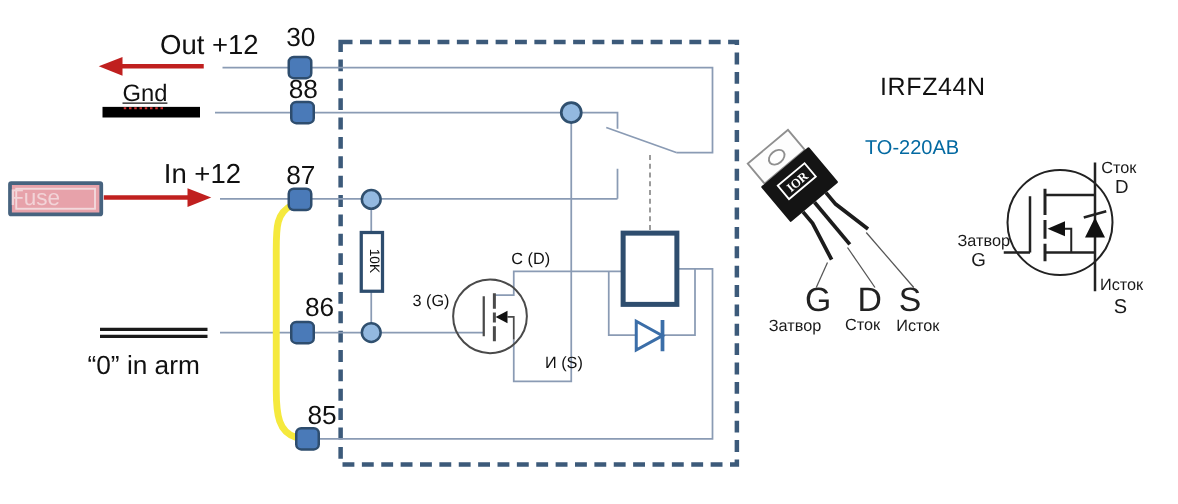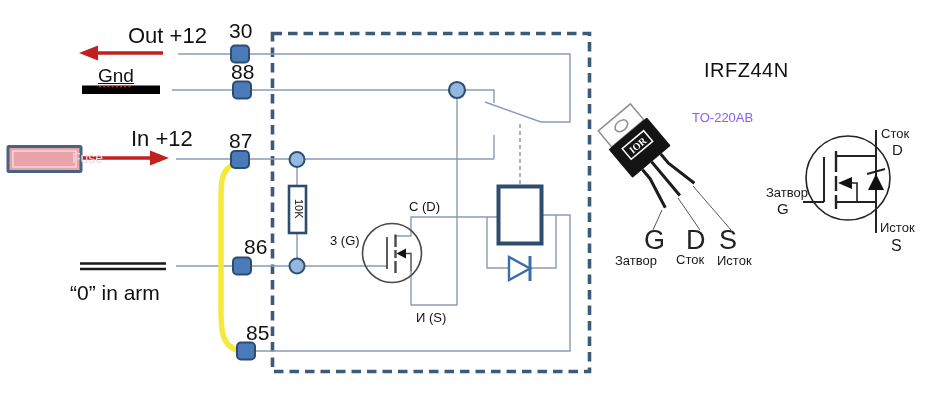--- a/index.html
+++ b/index.html
@@ -11,22 +11,22 @@
   .t{position:absolute;white-space:nowrap;color:#111;line-height:1.05;}
   .big{font-size:21px;}
   .sig{font-size:22px;margin-left:41px;}
   .small{font-size:13px;}
   .tiny{font-size:11px;}
   .pin{font-size:27px;color:#222;}
   .ru{font-size:13px;font-weight:normal;color:#1a1a1a;}
   .letter{font-size:15px;color:#1a1a1a;}
   .gnd{font-size:19px;text-decoration:underline;}
   .title{font-size:20px;letter-spacing:0.5px;}
-  .pkg{font-size:13px;color:#8b5cf6;}
-  .fuse-t{width:95px;text-align:right;font-size:14px;line-height:25px;}
+  .pkg{font-size:16px;color:#0369a1;}
+  .fuse-t{width:95px;text-align:left;font-size:18px;line-height:25px;}
   .rot90{transform:rotate(90deg);transform-origin:center center;width:26px;text-align:center;}
 </style>
 </head>
 <body>
 
 <div id="stage">
 
   <svg width="942" height="403" viewBox="0 0 942 403">
 
     <rect x="272.5" y="33.5" width="317" height="338" fill="none" stroke-width="3.6" stroke-dasharray="9.5 6" stroke="#3c5a7a"></rect>
@@ -132,21 +132,21 @@
 
   <div class="t big" style="left:229px;top:20px;">30</div>
   <div class="t big" style="left:231px;top:61px;">88</div>
   <div class="t big" style="left:229px;top:130px;">87</div>
   <div class="t big" style="left:244px;top:236px;">86</div>
   <div class="t big" style="left:246px;top:322px;">85</div>
 
   <div class="t tiny rot90" style="left:285px;top:203px;">10K</div>
   <div class="t small" style="left:330px;top:234px;">3 (G)</div>
   <div class="t small" style="left:409px;top:200px;">C (D)</div>
-  <div class="t small" style="left:416px;top:283px;margin-top:28px;">И (S)</div>
+  <div class="t small" style="left:436px;top:283px;">И (S)</div>
 
   <div class="t title" style="left:704px;top:60px;">IRFZ44N</div>
   <div class="t pkg" style="left:692px;top:111px;">TO-220AB</div>
 
   <div class="t pin" style="left:644px;top:226px;">G</div>
   <div class="t pin" style="left:686px;top:226px;">D</div>
   <div class="t pin" style="left:719px;top:226px;">S</div>
   <div class="t ru" style="left:615px;top:254px;">Затвор</div>
   <div class="t ru" style="left:676px;top:253px;">Сток</div>
   <div class="t ru" style="left:717px;top:254px;">Исток</div>

